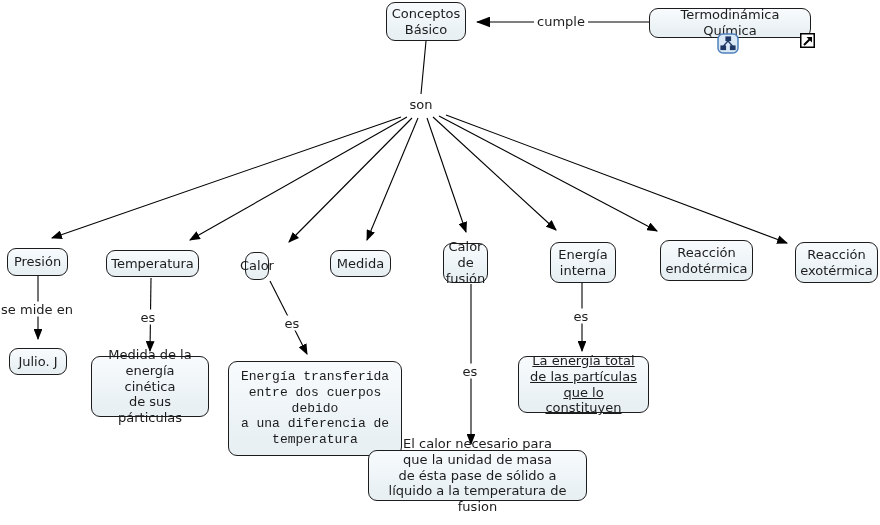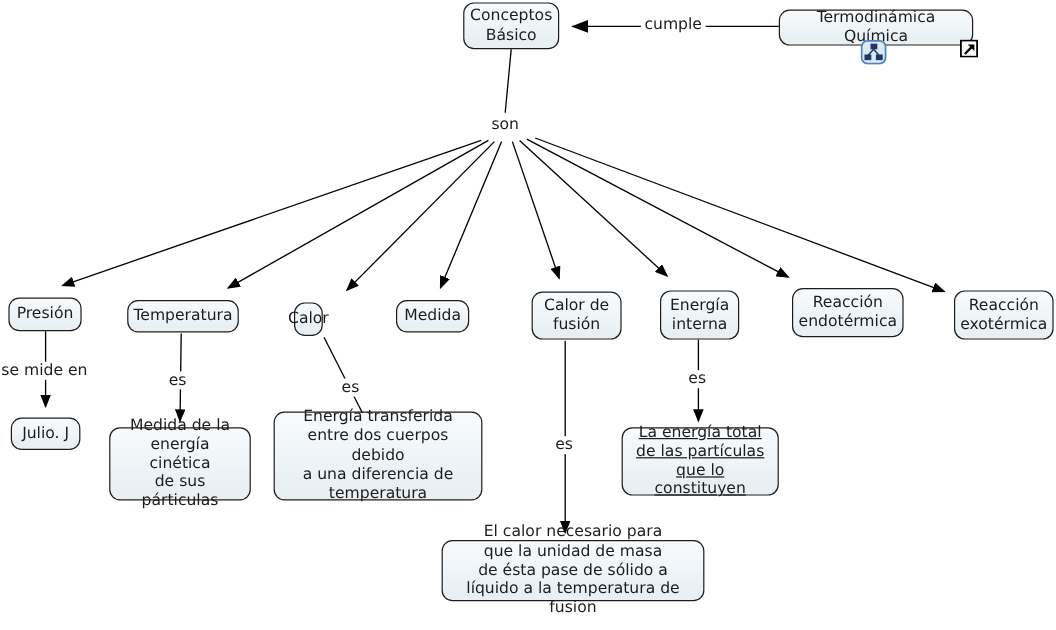--- a/index.html
+++ b/index.html
@@ -67,39 +67,39 @@
   <div class="node" style="left:649px;top:8px;width:162px;height:30px;">Termodinámica Química</div>
 
   <div class="node" style="left:7px;top:248px;width:61px;height:28px;">Presión</div>
 
   <div class="node" style="left:106px;top:250px;width:93px;height:27px;">Temperatura</div>
 
   <div class="node" style="left:245px;top:252px;width:24px;height:28px;">Calor</div>
 
   <div class="node" style="left:330px;top:250px;width:61px;height:27px;">Medida</div>
 
-  <div class="node" style="left:443px;top:243px;width:75px;height:40px;">Calor de
+  <div class="node" style="left:443px;top:243px;width:45px;height:40px;">Calor de
 fusión</div>
 
   <div class="node" style="left:550px;top:242px;width:66px;height:41px;">Energía
 interna</div>
 
   <div class="node" style="left:660px;top:240px;width:93px;height:41px;">Reacción
 endotérmica</div>
 
   <div class="node" style="left:795px;top:242px;width:83px;height:41px;">Reacción
 exotérmica</div>
 
   <div class="node" style="left:9px;top:348px;width:58px;height:27px;">Julio. J</div>
 
   <div class="node" style="left:91px;top:356px;width:118px;height:61px;">Medida de la
 energía cinética
 de sus párticulas</div>
 
-  <div class="node" style="left:228px;top:343px;width:174px;height:74px;">Energía transferida
+  <div class="node" style="left:228px;top:361px;width:174px;height:95px;font-family:Liberation Mono, monospace;">Energía transferida
 entre dos cuerpos debido
 a una diferencia de
 temperatura</div>
 
   <div class="node" style="left:368px;top:450px;width:219px;height:51px;text-align:center;">El calor necesario para
 que la unidad de masa
 de ésta pase de sólido a
 líquido a la temperatura de fusion</div>
 
   <div class="node" style="left:518px;top:356px;width:131px;height:57px;text-decoration:underline;">La energía total

